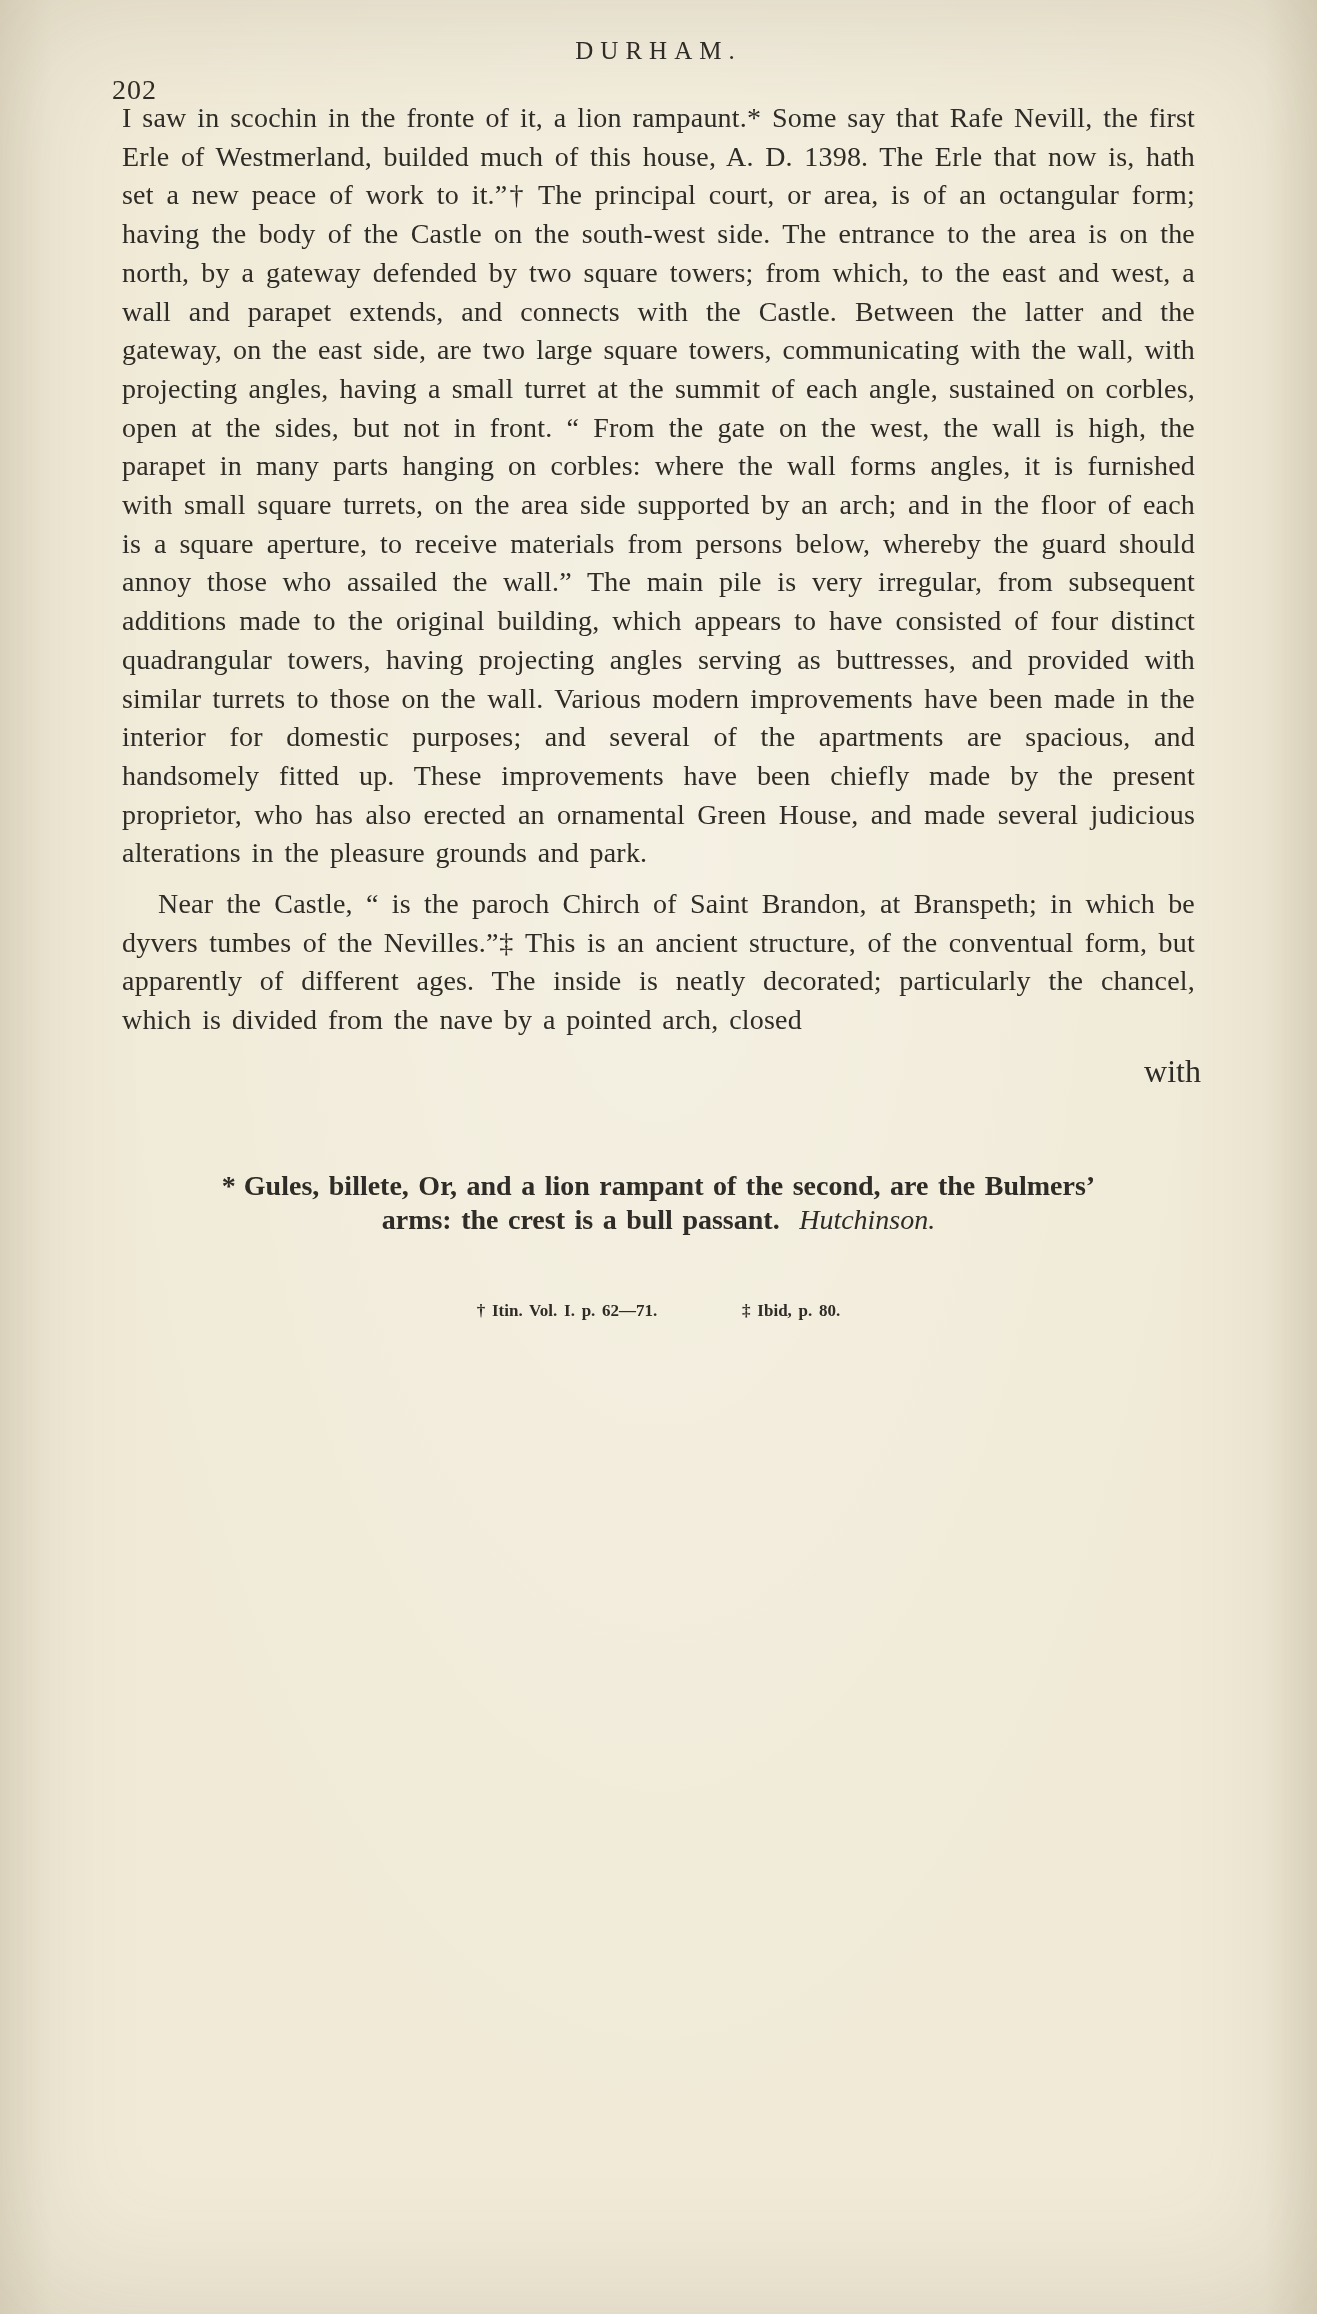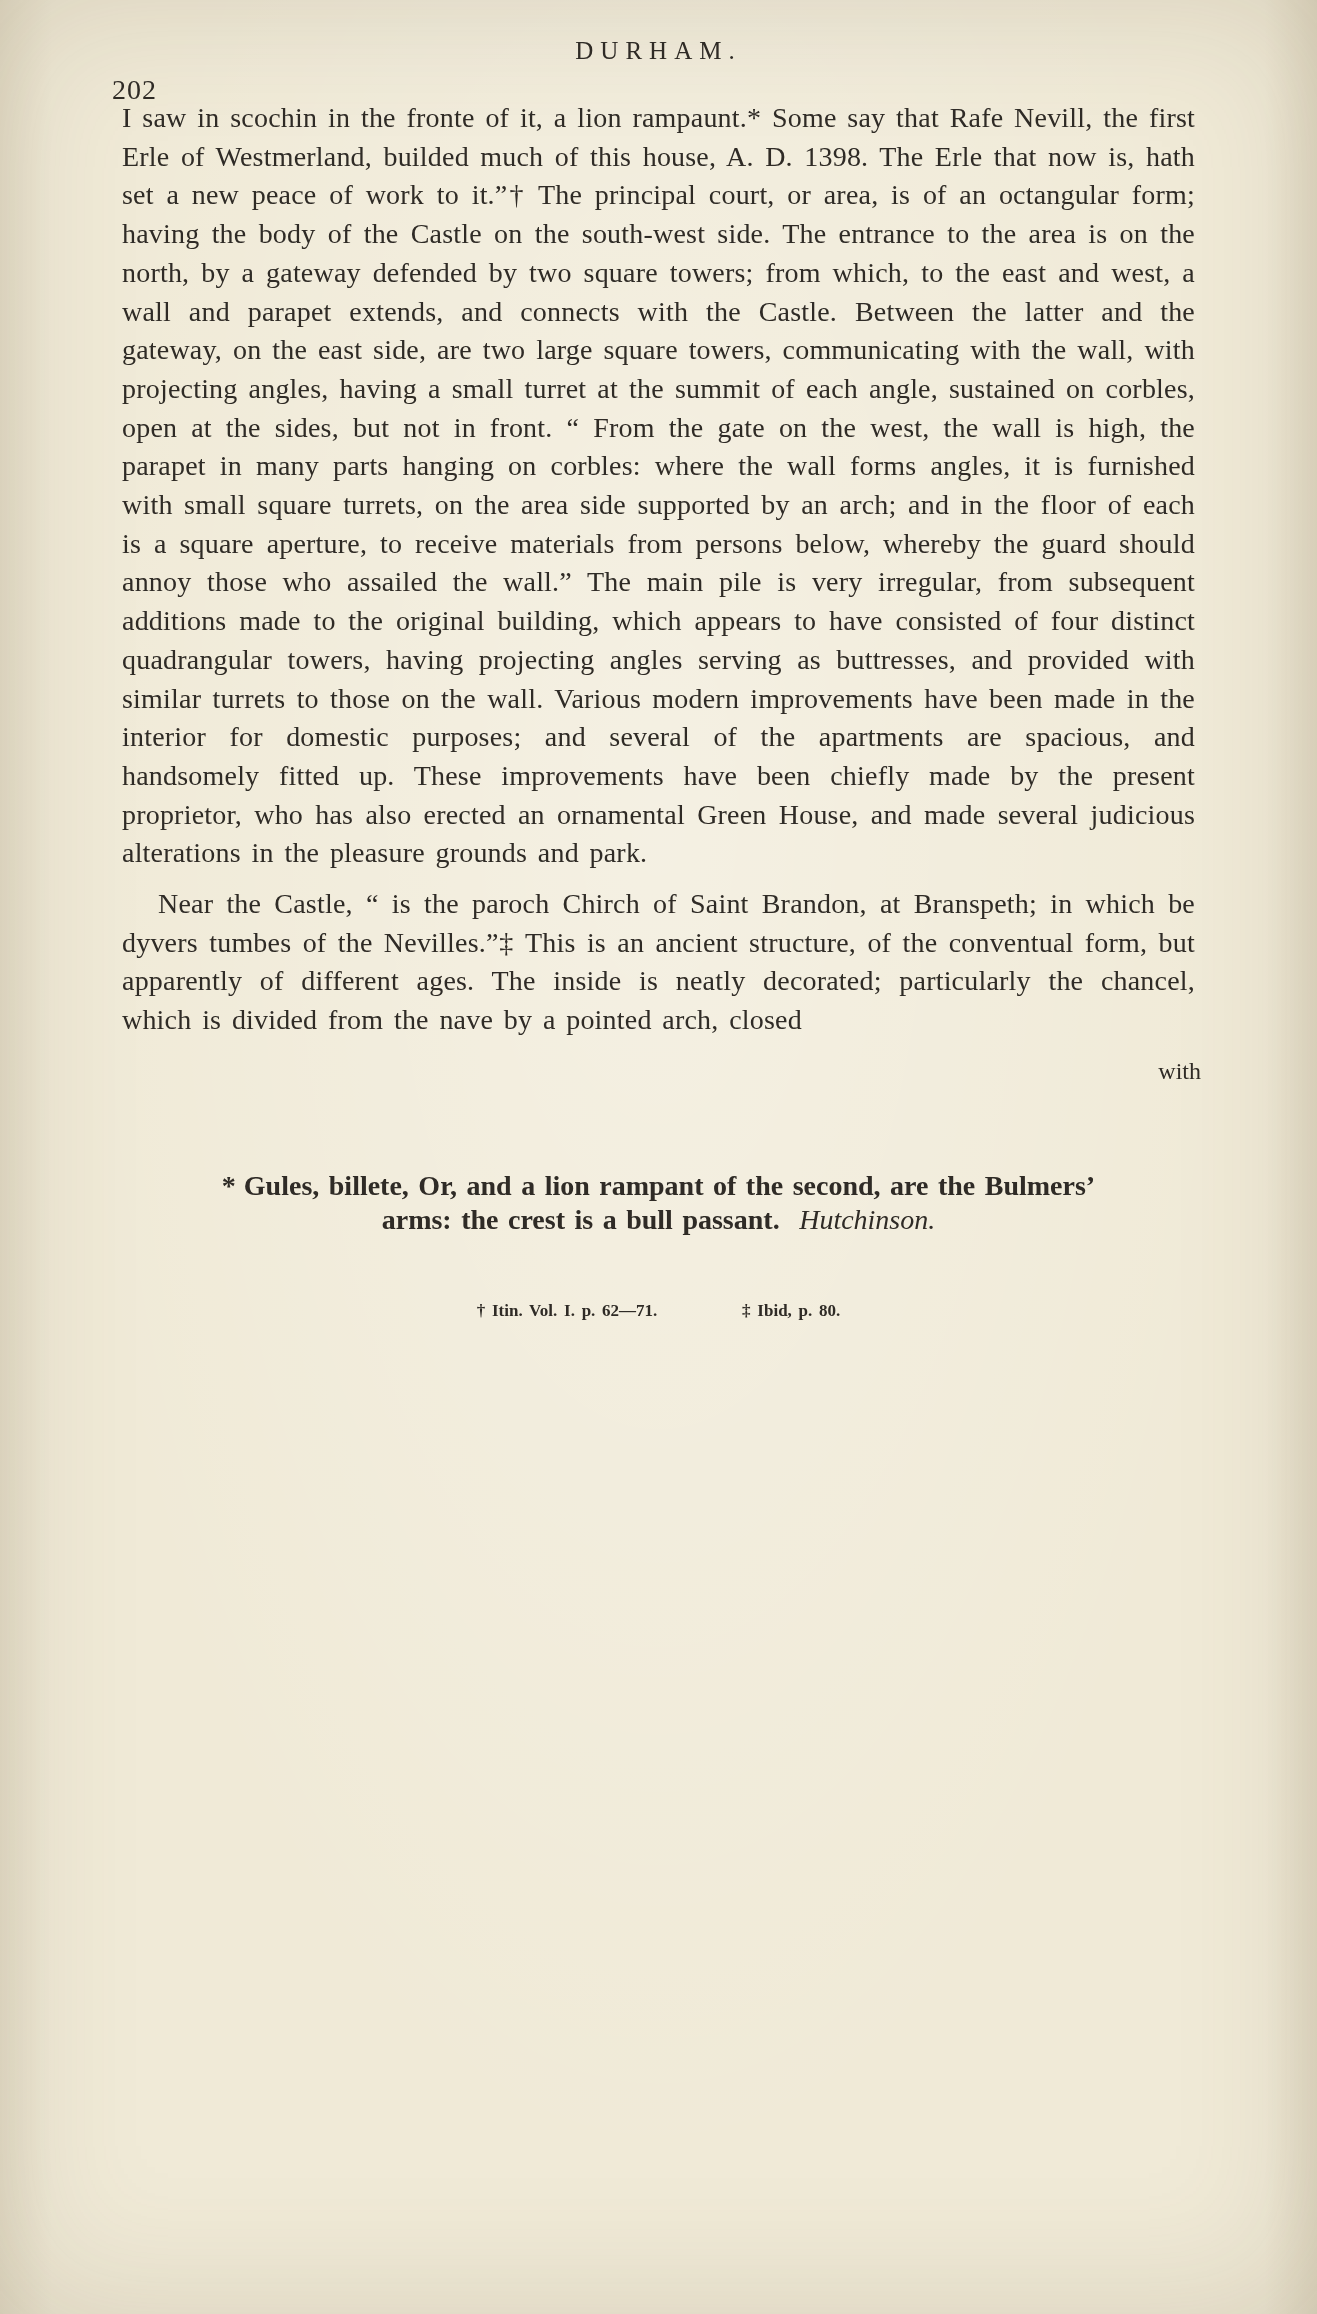--- a/index.html
+++ b/index.html
@@ -51,21 +51,21 @@
     line-height: 38.7px;
     text-align: justify;
     word-spacing: 3.5px;
     letter-spacing: 0.2px;
   }
   .body-paragraph.indent {
     text-indent: 36px;
   }
   .catchword-row {
     text-align: right;
-    font-size: 24px;
+    font-size: 32px;
     line-height: 38.7px;
     padding-right: 6px;
   }
   .footnotes {
     margin-top: 78px;
     text-align: center;
   }
   .footnote {
     margin: 0;
   }

